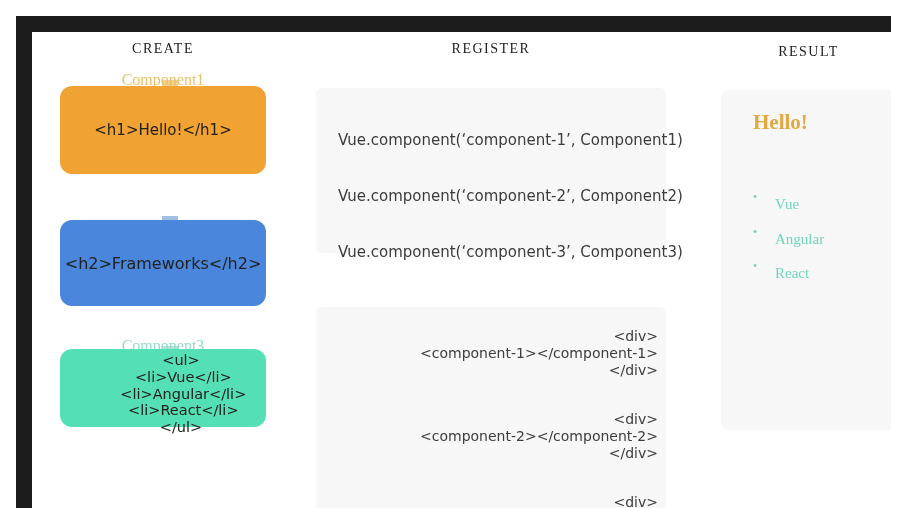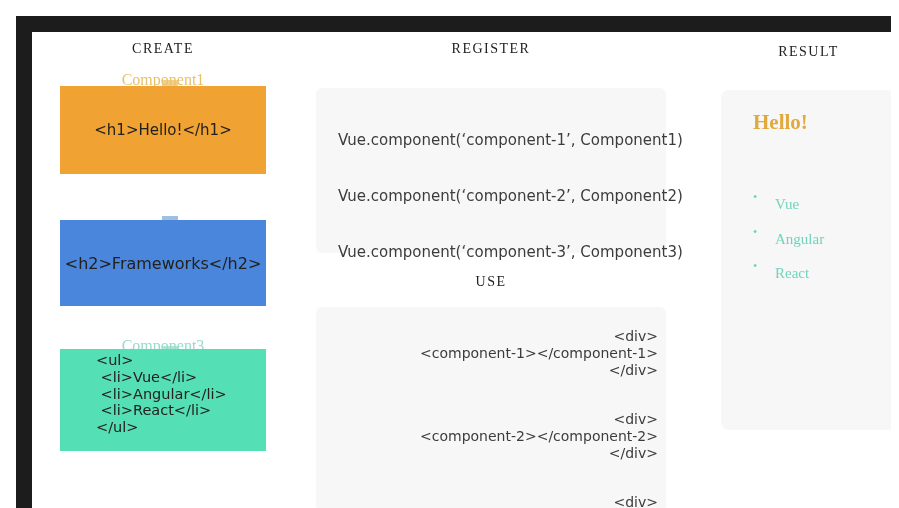--- a/index.html
+++ b/index.html
@@ -29,26 +29,26 @@
   #label-1 { top:47px;  color:var(--label1); }
   #label-2 { top:183px; color:var(--label2);margin-top:24px; }
   #label-3 { top:313px; color:var(--label3); }
 
   .connector { position:absolute; left:146px; width:1px; height:7px; opacity:.75; }
   #conn-1 { top:64px;  background:var(--label1); }
   #conn-2 { top:200px; background:var(--label2); }
   #conn-3 { top:330px; background:var(--label3); }
 
   .comp-box {
-    position:absolute; left:44px; width:206px; border-radius:0;
-    color:var(--box-code-text); font-size:15px;
+    position:absolute; left:44px; width:206px; border-radius:12px;
+    color:var(--box-code-text); font-size:15px;text-align:center;
   }
   #box-1 { top:70px;  height:88px; background:var(--box1-bg); display:flex; align-items:center; justify-content:center; }
   #box-2 { top:204px; height:86px; background:var(--box2-bg); display:flex; align-items:center; justify-content:center; font-size:16px; }
-  #box-3 { top:333px; height:102px; background:var(--box3-bg); padding:3px 0 0 36px; font-size:14.5px; line-height:16.8px; white-space:pre; }
+  #box-3 { top:333px; height:78px; background:var(--box3-bg); padding:3px 0 0 36px; font-size:14.5px; line-height:16.8px; white-space:pre; }
 
   .panel { position:absolute; background:var(--panel-bg); border-radius:6px; }
   #panel-register { left:300px; top:72px;  width:350px; height:165px; padding:24px 0 0 14px; }
   #panel-use      { left:300px; top:291px; width:350px; height:204px; padding:13px 0 0 16px; }
   #panel-result   { left:705px; top:74px;  width:175px; height:340px; border-radius:8px; padding:12px 0 0 24px; }
 
   .reg-line { font-size:15px; line-height:40px; color:var(--code-text); white-space:pre; }
   .use-block { font-size:14px; line-height:17px; color:var(--code-text); white-space:pre; margin-bottom:16px;text-align:right; }
 
   .result-h1 {
@@ -99,21 +99,20 @@
  &lt;li&gt;Angular&lt;/li&gt;
  &lt;li&gt;React&lt;/li&gt;
 &lt;/ul&gt;</div>
 
   <div class="panel" id="panel-register">
     <div class="reg-line">Vue.component(‘component-1’, Component1)</div>
     <div class="reg-line">Vue.component(‘component-2’, Component2)</div>
     <div class="reg-line">Vue.component(‘component-3’, Component3)</div>
   </div>
 
-  <div class="col-header" id="header-use">USE</div>
   <div class="panel" id="panel-use">
     <div class="use-block">&lt;div&gt;
   &lt;component-1&gt;&lt;/component-1&gt;
 &lt;/div&gt;</div>
     <div class="use-block">&lt;div&gt;
   &lt;component-2&gt;&lt;/component-2&gt;
 &lt;/div&gt;</div>
     <div class="use-block">&lt;div&gt;
   &lt;component-3&gt;&lt;/component-3&gt;
 &lt;/div&gt;</div>

